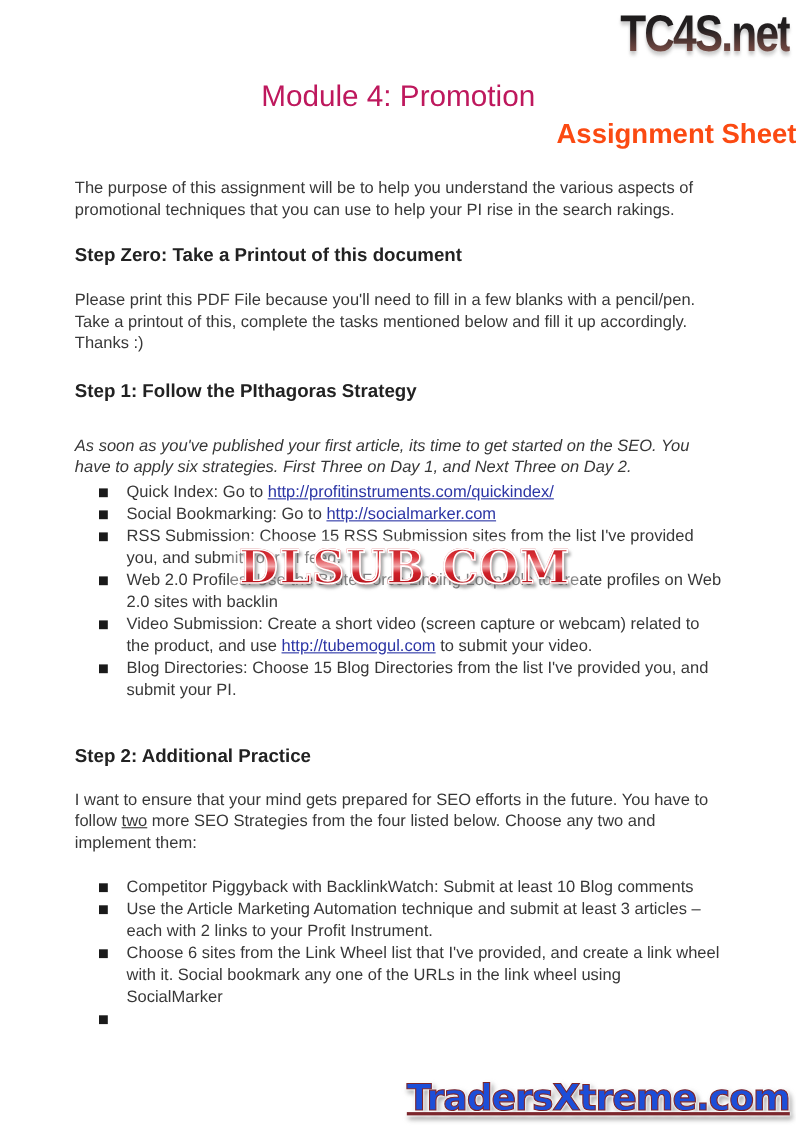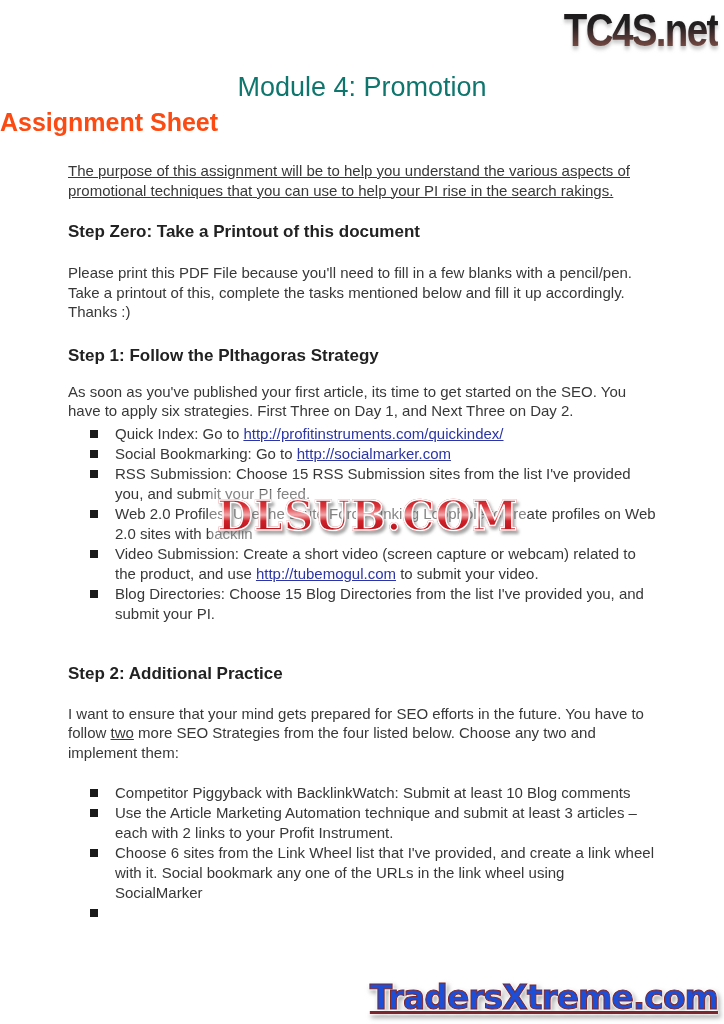--- a/index.html
+++ b/index.html
@@ -20,36 +20,36 @@
     display:inline-block;
     transform:scaleX(0.82);transform-origin:right top;
     background:linear-gradient(180deg,#161616 0%,#242021 45%,#6f4741 78%,#94625c 100%);
     -webkit-background-clip:text;background-clip:text;
     color:transparent;
     filter:drop-shadow(0 3px 2px rgba(140,140,140,0.55));
   }
   
   .title{
     margin:0;padding-top:71px;
-    text-align:center;font-size:27px;font-weight:400;color:#0f766e;
+    text-align:center;font-size:27px;font-weight:400;color:#be185d;
     line-height:32px;
   }
   .subtitle{
-    margin:4px 0 0;text-align:left;
+    margin:4px 0 0;text-align:right;
     font-size:25px;font-weight:bold;color:#fb4a12;line-height:30px;
   }
   
   .content{margin:24px 68px 0;}
   p{margin:0;font-size:15px;line-height:19.5px;}
   h2{margin:0;font-size:17px;line-height:24px;font-weight:bold;color:#222222;}
-  .intro{margin-top:0;text-decoration:underline;}
+  .intro{margin-top:0;}
   .h-zero{margin-top:20px;}
   .p-zero{margin-top:19px;}
   .h-one{margin-top:22px;}
-  .p-one{margin-top:14px;}
+  .p-one{margin-top:28px;font-style:italic;}
   .h-two{margin-top:38px;}
   .p-two{margin-top:18px;}
   ul{margin:3px 0 0;padding:0;list-style:none;}
   ul.second{margin-top:21px;}
   li{
     position:relative;padding-left:47px;
     font-size:15px;line-height:20px;
   }
   .sq{
     position:absolute;left:22px;top:6px;

